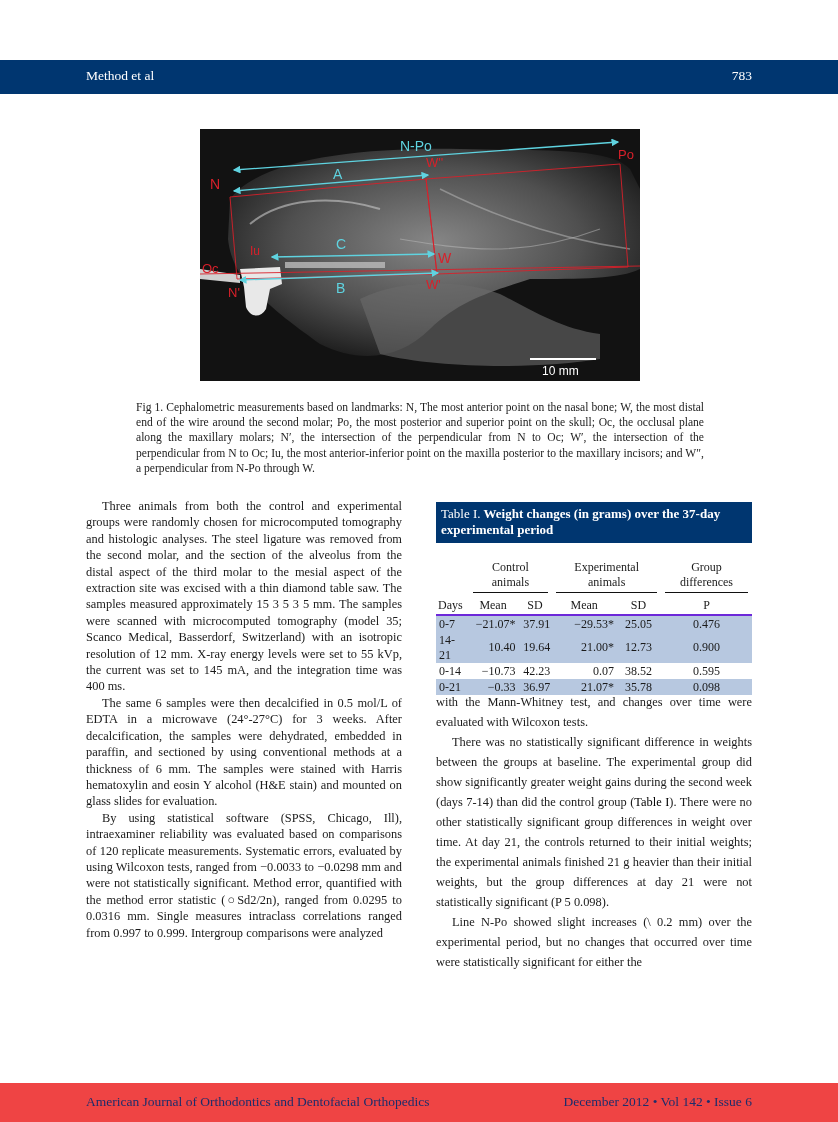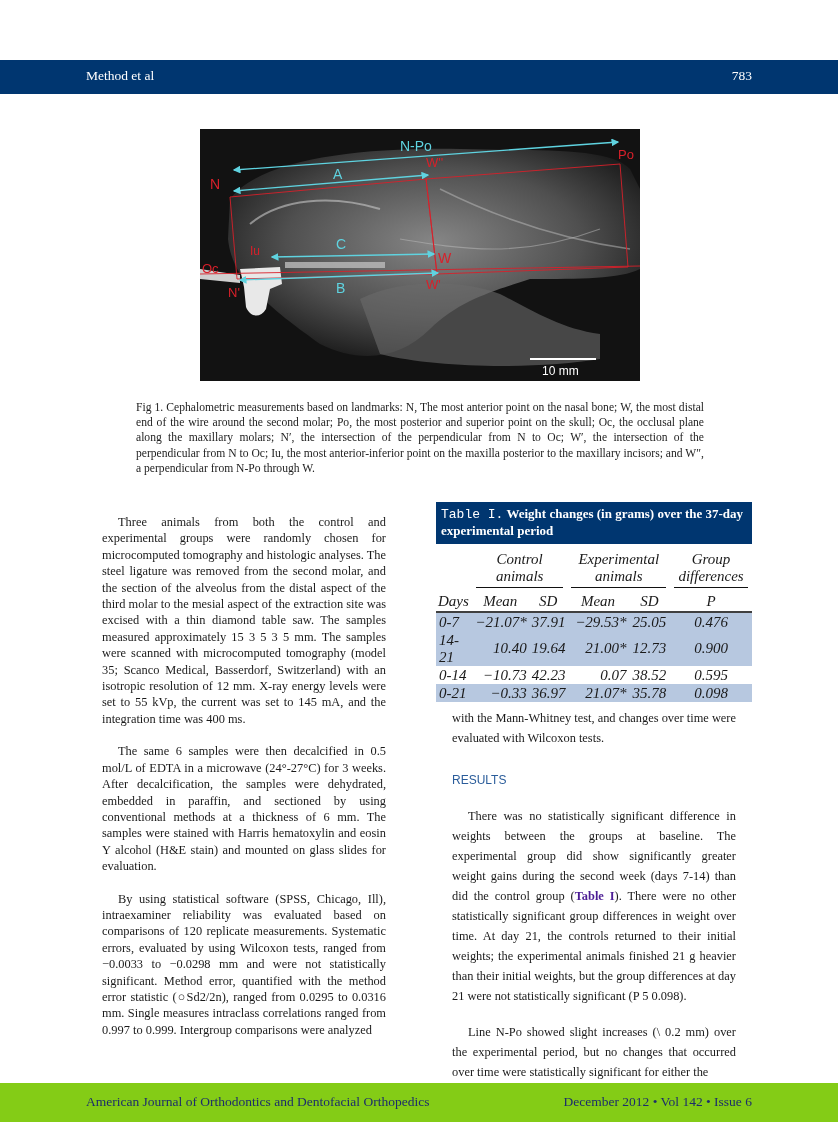--- a/index.html
+++ b/index.html
@@ -25,60 +25,60 @@
   .caption {
     position: absolute; left: 136px; top: 400px; width: 568px;
     font-family: Liberation Serif, serif;
     font-size: 11.6px; line-height: 15.2px; color: #222; text-align: justify;
   }
 
   .col-left {
     position: absolute; left: 86px; top: 498px; width: 316px;
     font-size: 12.4px; line-height: 16.4px; text-align: justify;
   }
-  .col-left p, .col-right p { margin: 16px; text-indent: 16px; }
+  .col-left p, .col-right p { margin: 0; text-indent: 16px; }
   .section-head {
     font-family: "Liberation Sans", "DejaVu Sans", sans-serif;
     color: #2a5c9a; font-size: 12px; margin: 17px 0 6px 0; text-indent: 0 !important;
   }
 
   .table-box {
     position: absolute; left: 436px; top: 502px; width: 316px;
   }
   .table-title {
     background: #003670; color: #fff; padding: 4px 5px 5px 5px;
     font-size: 13px; line-height: 16px; font-weight: bold;
   }
-  .table-title .tlabel { font-family: Liberation Mono, monospace; font-weight: normal; }
+  .table-title .tlabel { font-family: Liberation Serif, serif; font-weight: normal; }
   table.data {
-    width: 100%; border-collapse: collapse; font-size: 15px; margin-top: 6px; font-style: italic;
+    width: 100%; border-collapse: collapse; font-size: 12px; margin-top: 16px;
   }
   table.data th { font-weight: normal; padding: 1px 2px; }
   table.data .grp th { padding-bottom: 2px; }
   table.data .grp th span { display: block; border-bottom: 1.5px solid #111; padding-bottom: 2px; margin: 0 2px; }
-  table.data .cols th { padding-top: 3px; padding-bottom: 1px; border-bottom: 2px solid #404040; }
+  table.data .cols th { padding-top: 3px; padding-bottom: 1px; border-bottom: 2px solid #6d28d9; }
   table.data td { padding: 0.5px 2px; height: 14px; }
   table.data tr.shade td { background: #b7c8e0; }
   table.data td.days { text-align: left; padding-left: 3px; }
   table.data td.num { text-align: right; }
   table.data td.cen { text-align: center; }
   .table-note {
     background: #b7c8e0; margin-top: 11px; padding: 3px 5px; font-size: 10.3px;
   }
 
   .col-right {
     position: absolute; left: 436px; top: 692px; width: 316px;
     font-size: 12.4px; line-height: 20px; text-align: justify;
   }
   .col-right .first { text-indent: 0; }
-  .link { color: #4c1d95; font-weight: bold; }
+  .link { color: #000000; }
 
   .footer-bar {
     position: absolute; left: 0; top: 1083px; width: 838px; height: 39px;
-    background: #84cc16; color: #1d2d6b; font-size: 13.5px;
+    background: #ef4444; color: #1d2d6b; font-size: 13.5px;
   }
   .footer-bar .journal { position: absolute; left: 86px; top: 11px; }
   .footer-bar .issue { position: absolute; right: 86px; top: 11px; }
 </style>
 </head>
 <body>
 
 <div class="header-bar">
   <span class="authors">Method et al</span>
   <span class="page-num">783</span>
@@ -206,21 +206,20 @@
         <td class="num">21.07*</td>
         <td class="cen">35.78</td>
         <td class="cen">0.098</td>
       </tr>
     </tbody>
   </table>
 </div>
 
 <div class="col-right">
   <p class="first">with the Mann-Whitney test, and changes over time were evaluated with Wilcoxon tests.</p>
-  <p class="section-head" style="margin-top:22px">RESULTS</p>
   <p><span>There was no statistically significant difference in weights between the groups at baseline. The experimental group did show significantly greater weight gains during the second week (days 7-14) than did the control group (</span><a class="link">Table I</a><span>). There were no other statistically significant group differences in weight over time. At day 21, the controls returned to their initial weights; the experimental animals finished 21 g heavier than their initial weights, but the group differences at day 21 were not statistically significant (P 5 0.098).</span></p>
   <p>Line N-Po showed slight increases (\ 0.2 mm) over the experimental period, but no changes that occurred over time were statistically significant for either the</p>
 </div>
 
 <div class="footer-bar">
   <span class="journal">American Journal of Orthodontics and Dentofacial Orthopedics</span>
   <span class="issue">December 2012 • Vol 142 • Issue 6</span>
 </div>
 
 </body></html>

